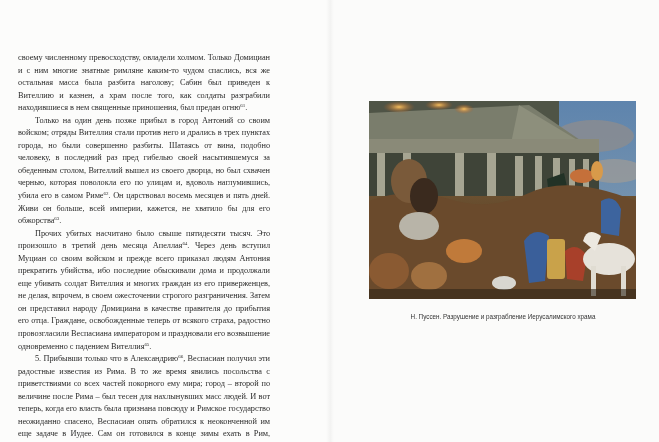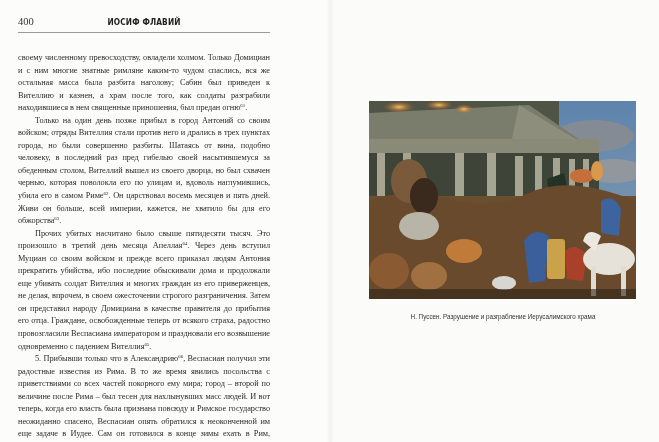--- a/index.html
+++ b/index.html
@@ -34,24 +34,20 @@
     background: #5a4a30; }
   .painting svg { display: block; }
   .caption { position: absolute; left: 370px; top: 313px; width: 266px; text-align: center;
     font-family: "Liberation Sans", sans-serif; font-size: 6.3px; color: #333; }
 </style>
 </head>
 <body>
 
 <div class="spread">
   <div class="page-left">
-    <div class="running-head">
-      <span class="page-number">400</span>
-      <div class="running-title">ИОСИФ ФЛАВИЙ</div>
-    </div>
     <div class="text-block" id="text-block">
         <p><span>своему численному превосходству, овладели холмом. Только Домициан и с ним многие знатные римляне каким-то чудом спаслись, вся же остальная масса была разбита наголову; Сабин был приведен к Вителлию и казнен, а храм после того, как солдаты разграбили находившиеся в нем священные приношения, был предан огню</span><sup>61</sup><span>.</span></p>
         <p class="indent"><span>Только на один день позже прибыл в город Антоний со своим войском; отряды Вителлия стали против него и дрались в трех пунктах города, но были совершенно разбиты. Шатаясь от вина, подобно человеку, в последний раз пред гибелью своей насытившемуся за обеденным столом, Вителлий вышел из своего дворца, но был схвачен чернью, которая поволокла его по улицам и, вдоволь наглумившись, убила его в самом Риме</span><sup>62</sup><span>. Он царствовал восемь месяцев и пять дней. Живи он больше, всей империи, кажется, не хватило бы для его обжорства</span><sup>63</sup><span>.</span></p>
         <p class="indent"><span>Прочих убитых насчитано было свыше пятидесяти тысяч. Это произошло в третий день месяца Апеллая</span><sup>64</sup><span>. Через день вступил Муциан со своим войском и прежде всего приказал людям Антония прекратить убийства, ибо последние обыскивали дома и продолжали еще убивать солдат Вителлия и многих граждан из его приверженцев, не делая, впрочем, в своем ожесточении строгого разграничения. Затем он представил народу Домициана в качестве правителя до прибытия его отца. Граждане, освобожденные теперь от всякого страха, радостно провозгласили Веспасиана императором и праздновали его возвышение одновременно с падением Вителлия</span><sup>65</sup><span>.</span></p>
         <p class="indent"><span>5. Прибывши только что в Александрию</span><sup>66</sup><span>, Веспасиан получил эти радостные известия из Рима. В то же время явились посольства с приветствиями со всех частей покорного ему мира; город – второй по величине после Рима – был тесен для нахлынувших масс людей. И вот теперь, когда его власть была признана повсюду и Римское государство неожиданно спасено, Веспасиан опять обратился к неоконченной им еще задаче в Иудее. Сам он готовился в конце зимы ехать в Рим, вследствие чего он быстро закончил свои дела в Александрии, для завоевания же Иерусалима он послал своего сына Тита с отборным войском. Последний отправился</span></p>
       </div>
   </div>
 
   <div class="page-right"></div>
   <div class="gutter"></div>

